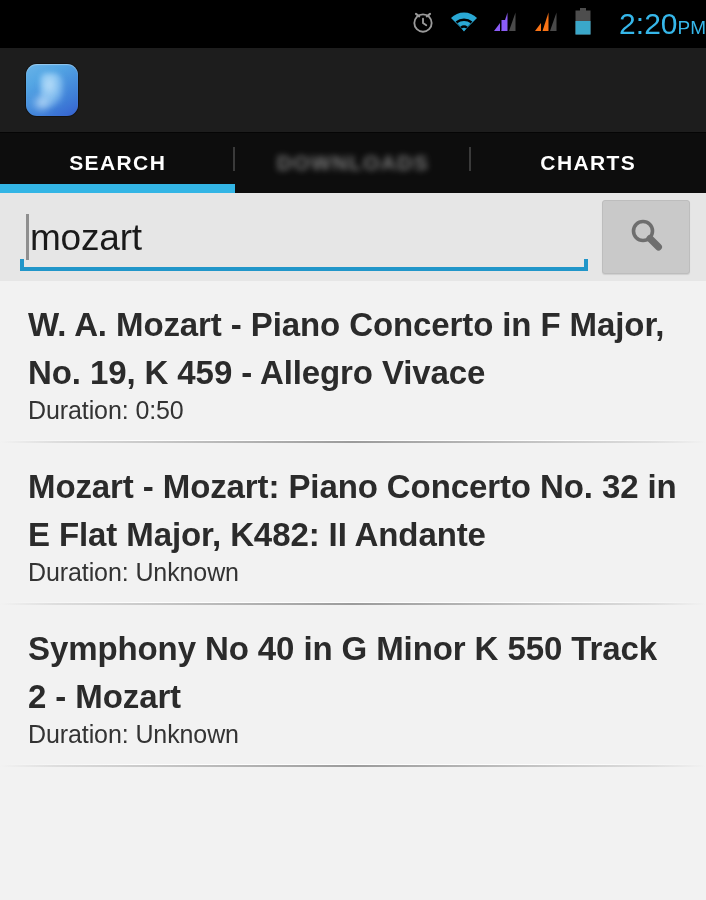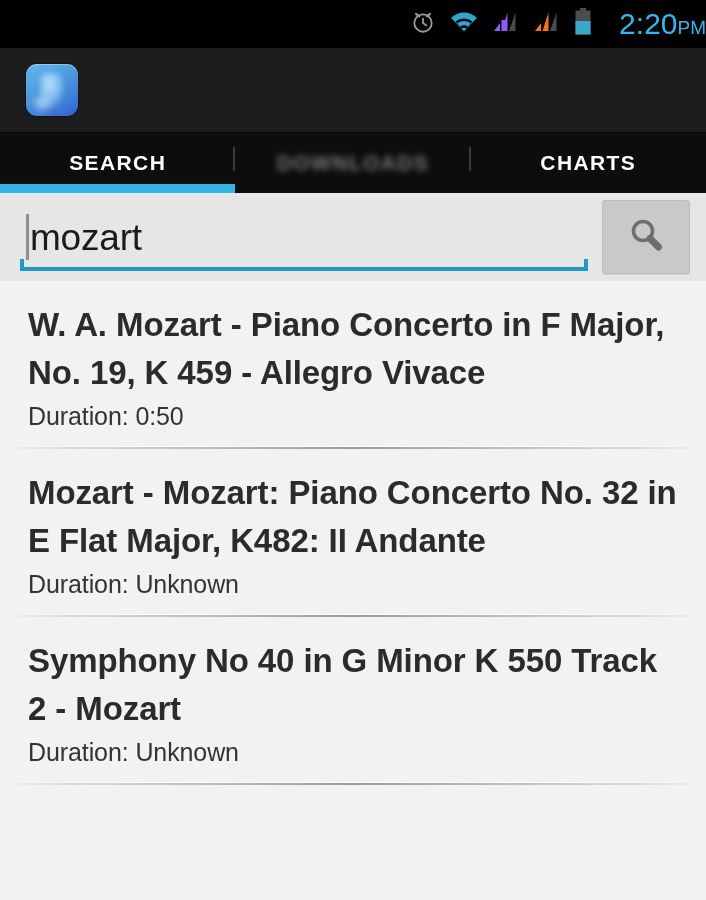--- a/index.html
+++ b/index.html
@@ -211,21 +211,20 @@
   .result-title {
     font-size: 33px;
     font-weight: bold;
     color: #2b2b2b;
     line-height: 1.44;
     letter-spacing: -0.1px;
   }
   .result-sub {
     font-size: 25px;
     color: #333333;
-    margin-top: 6px;
     letter-spacing: -0.1px;
   }
   .divider {
     height: 2px;
     background: linear-gradient(to right,
       rgba(160,160,160,0) 0%,
       rgba(160,160,160,0.25) 8%,
       rgba(140,140,140,0.85) 50%,
       rgba(160,160,160,0.25) 92%,
       rgba(160,160,160,0) 100%);

